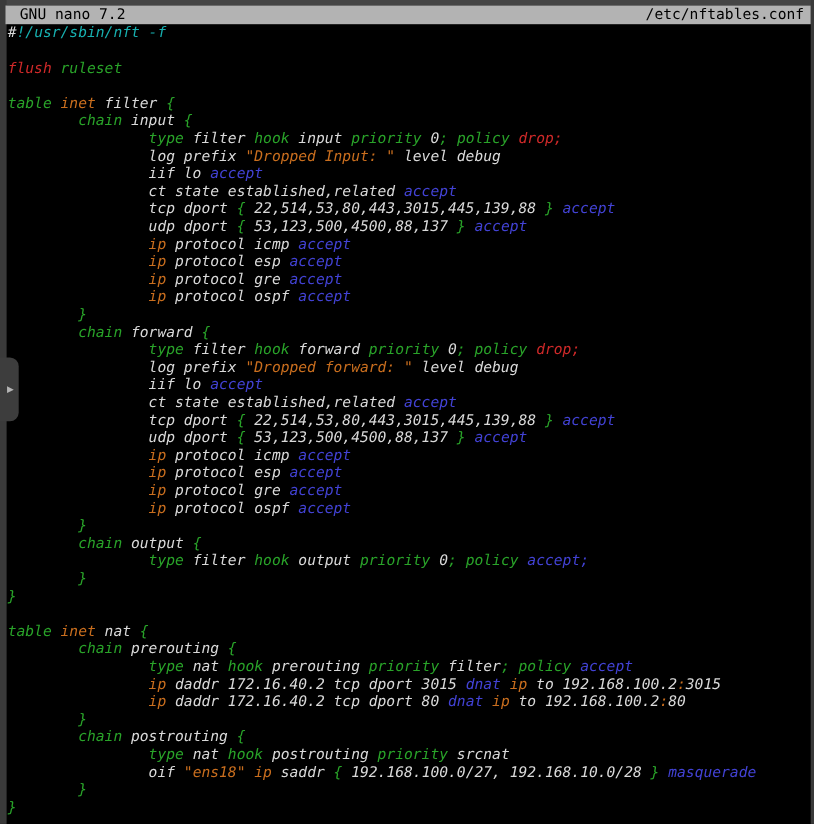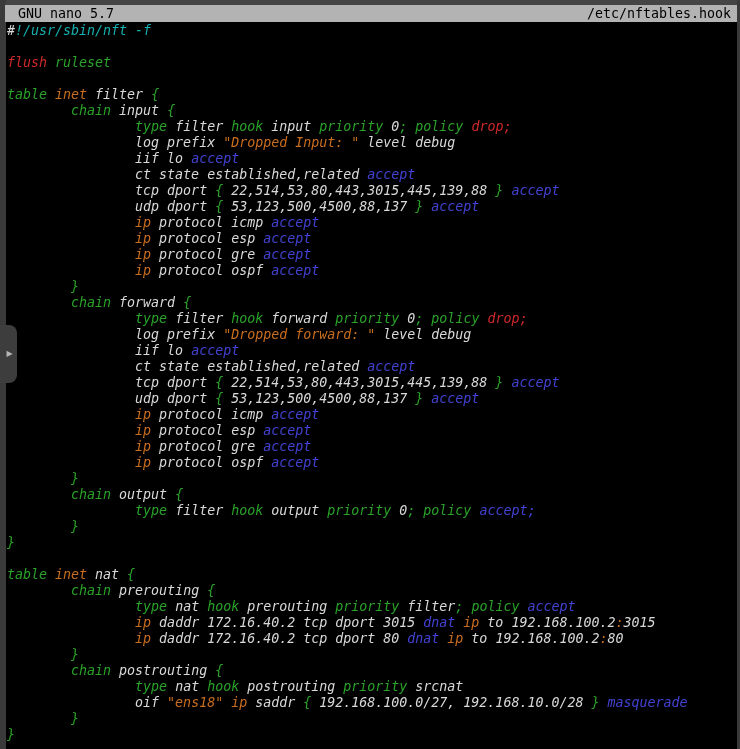--- a/index.html
+++ b/index.html
@@ -37,22 +37,22 @@
 </style>
 </head>
 <body>
 
 <div class="window">
   <div class="chrome-top"></div>
   <div class="chrome-left"></div>
   <div class="chrome-right"></div>
 
   <div class="titlebar" style="background: rgb(179, 179, 179); color: rgb(0, 0, 0);">
-    <span>GNU nano 5.7</span>
-    <span>/etc/nftables.hook</span>
+    <span>GNU nano 7.2</span>
+    <span>/etc/nftables.conf</span>
   </div>
 
   <div class="editor" id="editor"><div class="code-line"><span style="color: rgb(217, 217, 217);">#</span><span style="color: rgb(23, 176, 176);">!/usr/sbin/nft -f</span></div><div class="code-line">&nbsp;</div><div class="code-line"><span style="color: rgb(207, 41, 41);">flush</span><span style="color: rgb(217, 217, 217);"> </span><span style="color: rgb(41, 163, 41);">ruleset</span></div><div class="code-line">&nbsp;</div><div class="code-line"><span style="color: rgb(41, 163, 41);">table</span><span style="color: rgb(217, 217, 217);"> </span><span style="color: rgb(201, 110, 30);">inet</span><span style="color: rgb(217, 217, 217);"> filter </span><span style="color: rgb(41, 163, 41);">{</span></div><div class="code-line"><span style="color: rgb(217, 217, 217);">        </span><span style="color: rgb(41, 163, 41);">chain</span><span style="color: rgb(217, 217, 217);"> input </span><span style="color: rgb(41, 163, 41);">{</span></div><div class="code-line"><span style="color: rgb(217, 217, 217);">                </span><span style="color: rgb(41, 163, 41);">type</span><span style="color: rgb(217, 217, 217);"> filter </span><span style="color: rgb(41, 163, 41);">hook</span><span style="color: rgb(217, 217, 217);"> input </span><span style="color: rgb(41, 163, 41);">priority</span><span style="color: rgb(217, 217, 217);"> 0</span><span style="color: rgb(41, 163, 41);">;</span><span style="color: rgb(217, 217, 217);"> </span><span style="color: rgb(41, 163, 41);">policy</span><span style="color: rgb(217, 217, 217);"> </span><span style="color: rgb(207, 41, 41);">drop;</span></div><div class="code-line"><span style="color: rgb(217, 217, 217);">                log prefix </span><span style="color: rgb(201, 110, 30);">"Dropped Input: "</span><span style="color: rgb(217, 217, 217);"> level debug</span></div><div class="code-line"><span style="color: rgb(217, 217, 217);">                iif lo </span><span style="color: rgb(66, 66, 212);">accept</span></div><div class="code-line"><span style="color: rgb(217, 217, 217);">                ct state established,related </span><span style="color: rgb(66, 66, 212);">accept</span></div><div class="code-line"><span style="color: rgb(217, 217, 217);">                tcp dport </span><span style="color: rgb(41, 163, 41);">{</span><span style="color: rgb(217, 217, 217);"> 22,514,53,80,443,3015,445,139,88 </span><span style="color: rgb(41, 163, 41);">}</span><span style="color: rgb(217, 217, 217);"> </span><span style="color: rgb(66, 66, 212);">accept</span></div><div class="code-line"><span style="color: rgb(217, 217, 217);">                udp dport </span><span style="color: rgb(41, 163, 41);">{</span><span style="color: rgb(217, 217, 217);"> 53,123,500,4500,88,137 </span><span style="color: rgb(41, 163, 41);">}</span><span style="color: rgb(217, 217, 217);"> </span><span style="color: rgb(66, 66, 212);">accept</span></div><div class="code-line"><span style="color: rgb(217, 217, 217);">                </span><span style="color: rgb(201, 110, 30);">ip</span><span style="color: rgb(217, 217, 217);"> protocol icmp </span><span style="color: rgb(66, 66, 212);">accept</span></div><div class="code-line"><span style="color: rgb(217, 217, 217);">                </span><span style="color: rgb(201, 110, 30);">ip</span><span style="color: rgb(217, 217, 217);"> protocol esp </span><span style="color: rgb(66, 66, 212);">accept</span></div><div class="code-line"><span style="color: rgb(217, 217, 217);">                </span><span style="color: rgb(201, 110, 30);">ip</span><span style="color: rgb(217, 217, 217);"> protocol gre </span><span style="color: rgb(66, 66, 212);">accept</span></div><div class="code-line"><span style="color: rgb(217, 217, 217);">                </span><span style="color: rgb(201, 110, 30);">ip</span><span style="color: rgb(217, 217, 217);"> protocol ospf </span><span style="color: rgb(66, 66, 212);">accept</span></div><div class="code-line"><span style="color: rgb(217, 217, 217);">        </span><span style="color: rgb(41, 163, 41);">}</span></div><div class="code-line"><span style="color: rgb(217, 217, 217);">        </span><span style="color: rgb(41, 163, 41);">chain</span><span style="color: rgb(217, 217, 217);"> forward </span><span style="color: rgb(41, 163, 41);">{</span></div><div class="code-line"><span style="color: rgb(217, 217, 217);">                </span><span style="color: rgb(41, 163, 41);">type</span><span style="color: rgb(217, 217, 217);"> filter </span><span style="color: rgb(41, 163, 41);">hook</span><span style="color: rgb(217, 217, 217);"> forward </span><span style="color: rgb(41, 163, 41);">priority</span><span style="color: rgb(217, 217, 217);"> 0</span><span style="color: rgb(41, 163, 41);">;</span><span style="color: rgb(217, 217, 217);"> </span><span style="color: rgb(41, 163, 41);">policy</span><span style="color: rgb(217, 217, 217);"> </span><span style="color: rgb(207, 41, 41);">drop;</span></div><div class="code-line"><span style="color: rgb(217, 217, 217);">                log prefix </span><span style="color: rgb(201, 110, 30);">"Dropped forward: "</span><span style="color: rgb(217, 217, 217);"> level debug</span></div><div class="code-line"><span style="color: rgb(217, 217, 217);">                iif lo </span><span style="color: rgb(66, 66, 212);">accept</span></div><div class="code-line"><span style="color: rgb(217, 217, 217);">                ct state established,related </span><span style="color: rgb(66, 66, 212);">accept</span></div><div class="code-line"><span style="color: rgb(217, 217, 217);">                tcp dport </span><span style="color: rgb(41, 163, 41);">{</span><span style="color: rgb(217, 217, 217);"> 22,514,53,80,443,3015,445,139,88 </span><span style="color: rgb(41, 163, 41);">}</span><span style="color: rgb(217, 217, 217);"> </span><span style="color: rgb(66, 66, 212);">accept</span></div><div class="code-line"><span style="color: rgb(217, 217, 217);">                udp dport </span><span style="color: rgb(41, 163, 41);">{</span><span style="color: rgb(217, 217, 217);"> 53,123,500,4500,88,137 </span><span style="color: rgb(41, 163, 41);">}</span><span style="color: rgb(217, 217, 217);"> </span><span style="color: rgb(66, 66, 212);">accept</span></div><div class="code-line"><span style="color: rgb(217, 217, 217);">                </span><span style="color: rgb(201, 110, 30);">ip</span><span style="color: rgb(217, 217, 217);"> protocol icmp </span><span style="color: rgb(66, 66, 212);">accept</span></div><div class="code-line"><span style="color: rgb(217, 217, 217);">                </span><span style="color: rgb(201, 110, 30);">ip</span><span style="color: rgb(217, 217, 217);"> protocol esp </span><span style="color: rgb(66, 66, 212);">accept</span></div><div class="code-line"><span style="color: rgb(217, 217, 217);">                </span><span style="color: rgb(201, 110, 30);">ip</span><span style="color: rgb(217, 217, 217);"> protocol gre </span><span style="color: rgb(66, 66, 212);">accept</span></div><div class="code-line"><span style="color: rgb(217, 217, 217);">                </span><span style="color: rgb(201, 110, 30);">ip</span><span style="color: rgb(217, 217, 217);"> protocol ospf </span><span style="color: rgb(66, 66, 212);">accept</span></div><div class="code-line"><span style="color: rgb(217, 217, 217);">        </span><span style="color: rgb(41, 163, 41);">}</span></div><div class="code-line"><span style="color: rgb(217, 217, 217);">        </span><span style="color: rgb(41, 163, 41);">chain</span><span style="color: rgb(217, 217, 217);"> output </span><span style="color: rgb(41, 163, 41);">{</span></div><div class="code-line"><span style="color: rgb(217, 217, 217);">                </span><span style="color: rgb(41, 163, 41);">type</span><span style="color: rgb(217, 217, 217);"> filter </span><span style="color: rgb(41, 163, 41);">hook</span><span style="color: rgb(217, 217, 217);"> output </span><span style="color: rgb(41, 163, 41);">priority</span><span style="color: rgb(217, 217, 217);"> 0</span><span style="color: rgb(41, 163, 41);">;</span><span style="color: rgb(217, 217, 217);"> </span><span style="color: rgb(41, 163, 41);">policy</span><span style="color: rgb(217, 217, 217);"> </span><span style="color: rgb(66, 66, 212);">accept;</span></div><div class="code-line"><span style="color: rgb(217, 217, 217);">        </span><span style="color: rgb(41, 163, 41);">}</span></div><div class="code-line"><span style="color: rgb(41, 163, 41);">}</span></div><div class="code-line">&nbsp;</div><div class="code-line"><span style="color: rgb(41, 163, 41);">table</span><span style="color: rgb(217, 217, 217);"> </span><span style="color: rgb(201, 110, 30);">inet</span><span style="color: rgb(217, 217, 217);"> nat </span><span style="color: rgb(41, 163, 41);">{</span></div><div class="code-line"><span style="color: rgb(217, 217, 217);">        </span><span style="color: rgb(41, 163, 41);">chain</span><span style="color: rgb(217, 217, 217);"> prerouting </span><span style="color: rgb(41, 163, 41);">{</span></div><div class="code-line"><span style="color: rgb(217, 217, 217);">                </span><span style="color: rgb(41, 163, 41);">type</span><span style="color: rgb(217, 217, 217);"> nat </span><span style="color: rgb(41, 163, 41);">hook</span><span style="color: rgb(217, 217, 217);"> prerouting </span><span style="color: rgb(41, 163, 41);">priority</span><span style="color: rgb(217, 217, 217);"> filter</span><span style="color: rgb(41, 163, 41);">;</span><span style="color: rgb(217, 217, 217);"> </span><span style="color: rgb(41, 163, 41);">policy</span><span style="color: rgb(217, 217, 217);"> </span><span style="color: rgb(66, 66, 212);">accept</span></div><div class="code-line"><span style="color: rgb(217, 217, 217);">                </span><span style="color: rgb(201, 110, 30);">ip</span><span style="color: rgb(217, 217, 217);"> daddr 172.16.40.2 tcp dport 3015 </span><span style="color: rgb(66, 66, 212);">dnat</span><span style="color: rgb(217, 217, 217);"> </span><span style="color: rgb(201, 110, 30);">ip</span><span style="color: rgb(217, 217, 217);"> to 192.168.100.2</span><span style="color: rgb(201, 110, 30);">:</span><span style="color: rgb(217, 217, 217);">3015</span></div><div class="code-line"><span style="color: rgb(217, 217, 217);">                </span><span style="color: rgb(201, 110, 30);">ip</span><span style="color: rgb(217, 217, 217);"> daddr 172.16.40.2 tcp dport 80 </span><span style="color: rgb(66, 66, 212);">dnat</span><span style="color: rgb(217, 217, 217);"> </span><span style="color: rgb(201, 110, 30);">ip</span><span style="color: rgb(217, 217, 217);"> to 192.168.100.2</span><span style="color: rgb(201, 110, 30);">:</span><span style="color: rgb(217, 217, 217);">80</span></div><div class="code-line"><span style="color: rgb(217, 217, 217);">        </span><span style="color: rgb(41, 163, 41);">}</span></div><div class="code-line"><span style="color: rgb(217, 217, 217);">        </span><span style="color: rgb(41, 163, 41);">chain</span><span style="color: rgb(217, 217, 217);"> postrouting </span><span style="color: rgb(41, 163, 41);">{</span></div><div class="code-line"><span style="color: rgb(217, 217, 217);">                </span><span style="color: rgb(41, 163, 41);">type</span><span style="color: rgb(217, 217, 217);"> nat </span><span style="color: rgb(41, 163, 41);">hook</span><span style="color: rgb(217, 217, 217);"> postrouting </span><span style="color: rgb(41, 163, 41);">priority</span><span style="color: rgb(217, 217, 217);"> srcnat</span></div><div class="code-line"><span style="color: rgb(217, 217, 217);">                oif </span><span style="color: rgb(201, 110, 30);">"ens18"</span><span style="color: rgb(217, 217, 217);"> </span><span style="color: rgb(201, 110, 30);">ip</span><span style="color: rgb(217, 217, 217);"> saddr </span><span style="color: rgb(41, 163, 41);">{</span><span style="color: rgb(217, 217, 217);"> 192.168.100.0/27, 192.168.10.0/28 </span><span style="color: rgb(41, 163, 41);">}</span><span style="color: rgb(217, 217, 217);"> </span><span style="color: rgb(66, 66, 212);">masquerade</span></div><div class="code-line"><span style="color: rgb(217, 217, 217);">        </span><span style="color: rgb(41, 163, 41);">}</span></div><div class="code-line"><span style="color: rgb(41, 163, 41);">}</span></div></div>
 
   <div class="flyout-handle">
     <span class="arrow">▶</span>
   </div>
 </div>
 
 </body></html>

